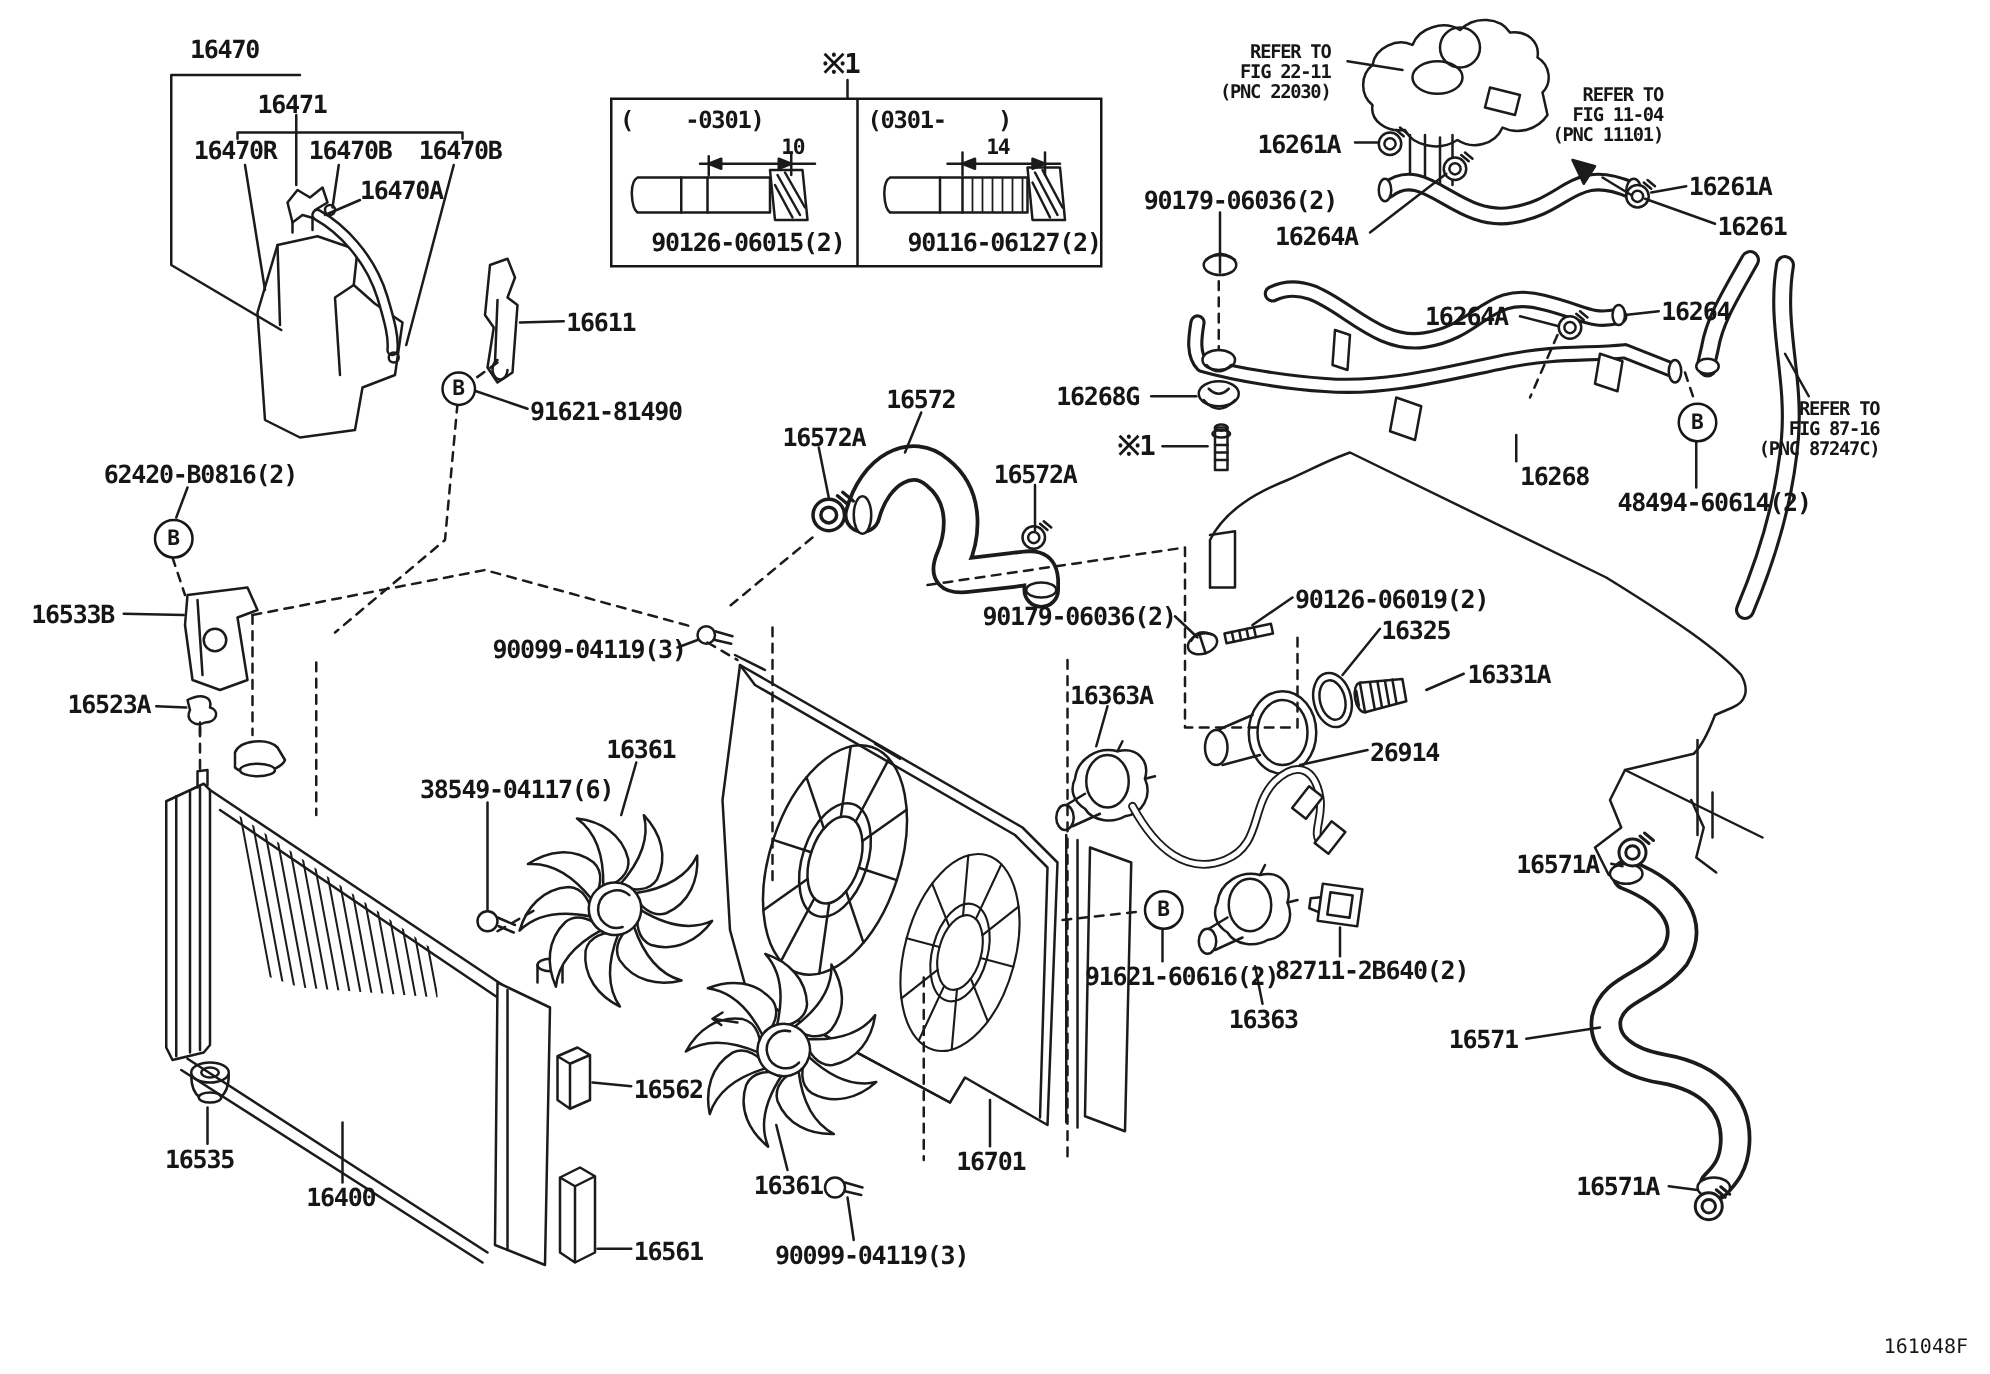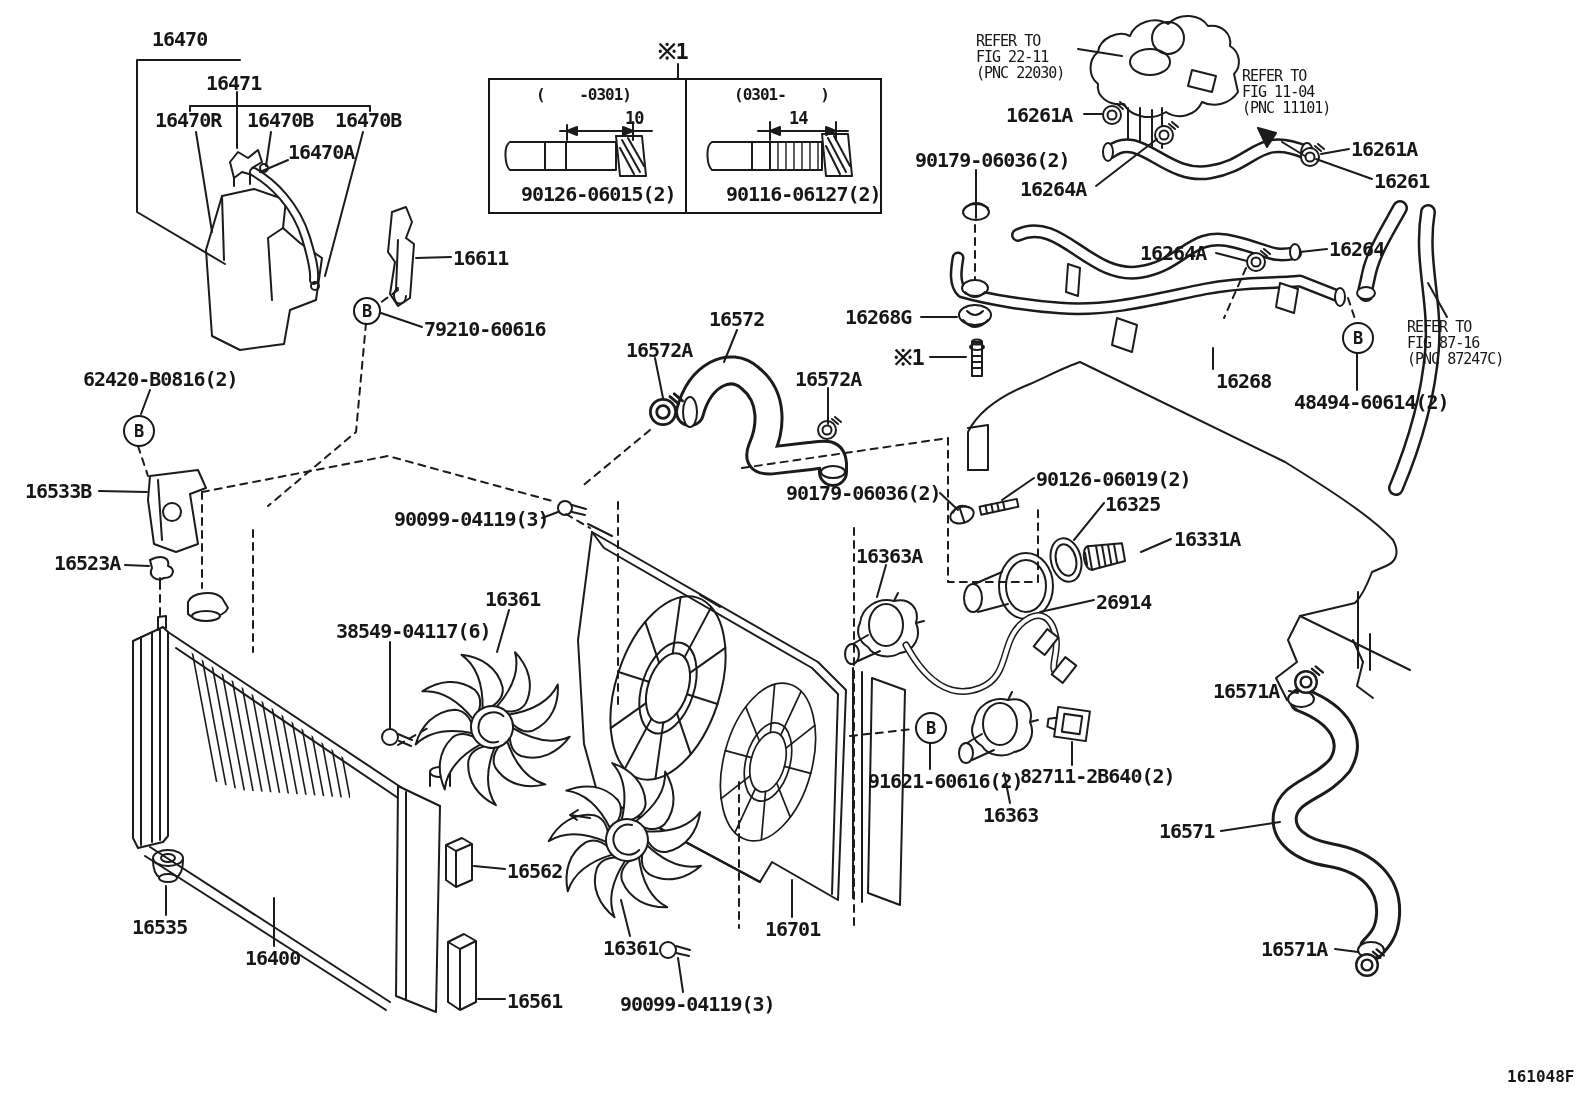--- a/index.html
+++ b/index.html
@@ -1,24 +1,24 @@
 <!DOCTYPE html>
 <html><head>
 <meta charset="utf-8">
 <style>
   html,body{margin:0;padding:0;background:#fff;}
   .stage{position:relative;width:1592px;height:1099px;background:#ffffff;overflow:hidden;
          font-family:"DejaVu Sans Mono","Liberation Mono",monospace;color:#161616;}
   .stage svg{position:absolute;left:0;top:0;}
   .lbl{position:absolute;font-size:20px;font-weight:bold;letter-spacing:-1px;white-space:pre;line-height:1;}
-  .range{font-size:16px;margin-left:40px;}
+  .range{font-size:19px;}
   .dim{font-size:17px;}
   .big{font-size:22px;}
-  .note{position:absolute;font-size:15px;font-weight:normal;letter-spacing:-1px;line-height:16px;white-space:pre-line;}
-  .code{position:absolute;font-size:16px;font-weight:bold;letter-spacing:0;}
+  .note{position:absolute;font-size:15px;font-weight:bold;letter-spacing:-1px;line-height:16px;white-space:pre-line;text-align:right;}
+  .code{position:absolute;font-size:16px;font-weight:normal;letter-spacing:0;}
   .bcall{position:absolute;border:2px solid #161616;border-radius:50%;display:flex;align-items:center;justify-content:center;
          font-size:17px;font-weight:bold;background:#fff;}
   .inset{position:absolute;left:488px;top:78px;width:390px;height:132px;border:2px solid #161616;}
   .inset .divider{position:absolute;left:195px;top:0;width:0;height:100%;border-left:2px solid #161616;}
 </style>
 </head>
 <body>
 
 <div class="stage">
 
@@ -405,21 +405,21 @@
 <div class="lbl" style="left:521px;top:184px">90126-06015(2)</div>
 <div class="lbl" style="left:726px;top:184px">90116-06127(2)</div>
 
 <div class="lbl" style="left:152px;top:29px">16470</div>
 <div class="lbl" style="left:206px;top:73px">16471</div>
 <div class="lbl" style="left:155px;top:110px">16470R</div>
 <div class="lbl" style="left:247px;top:110px">16470B</div>
 <div class="lbl" style="left:335px;top:110px">16470B</div>
 <div class="lbl" style="left:288px;top:142px">16470A</div>
 <div class="lbl" style="left:453px;top:248px">16611</div>
-<div class="lbl" style="left:424px;top:319px">79210-60616</div>
+<div class="lbl" style="left:424px;top:319px">91621-81490</div>
 <div class="lbl" style="left:83px;top:369px">62420-B0816(2)</div>
 <div class="lbl" style="left:25px;top:481px">16533B</div>
 <div class="lbl" style="left:54px;top:553px">16523A</div>
 
 <div class="note" style="left:976px;top:33px">REFER TO
 FIG 22-11
 (PNC 22030)</div>
 <div class="note" style="left:1242px;top:68px">REFER TO
 FIG 11-04
 (PNC 11101)</div>

